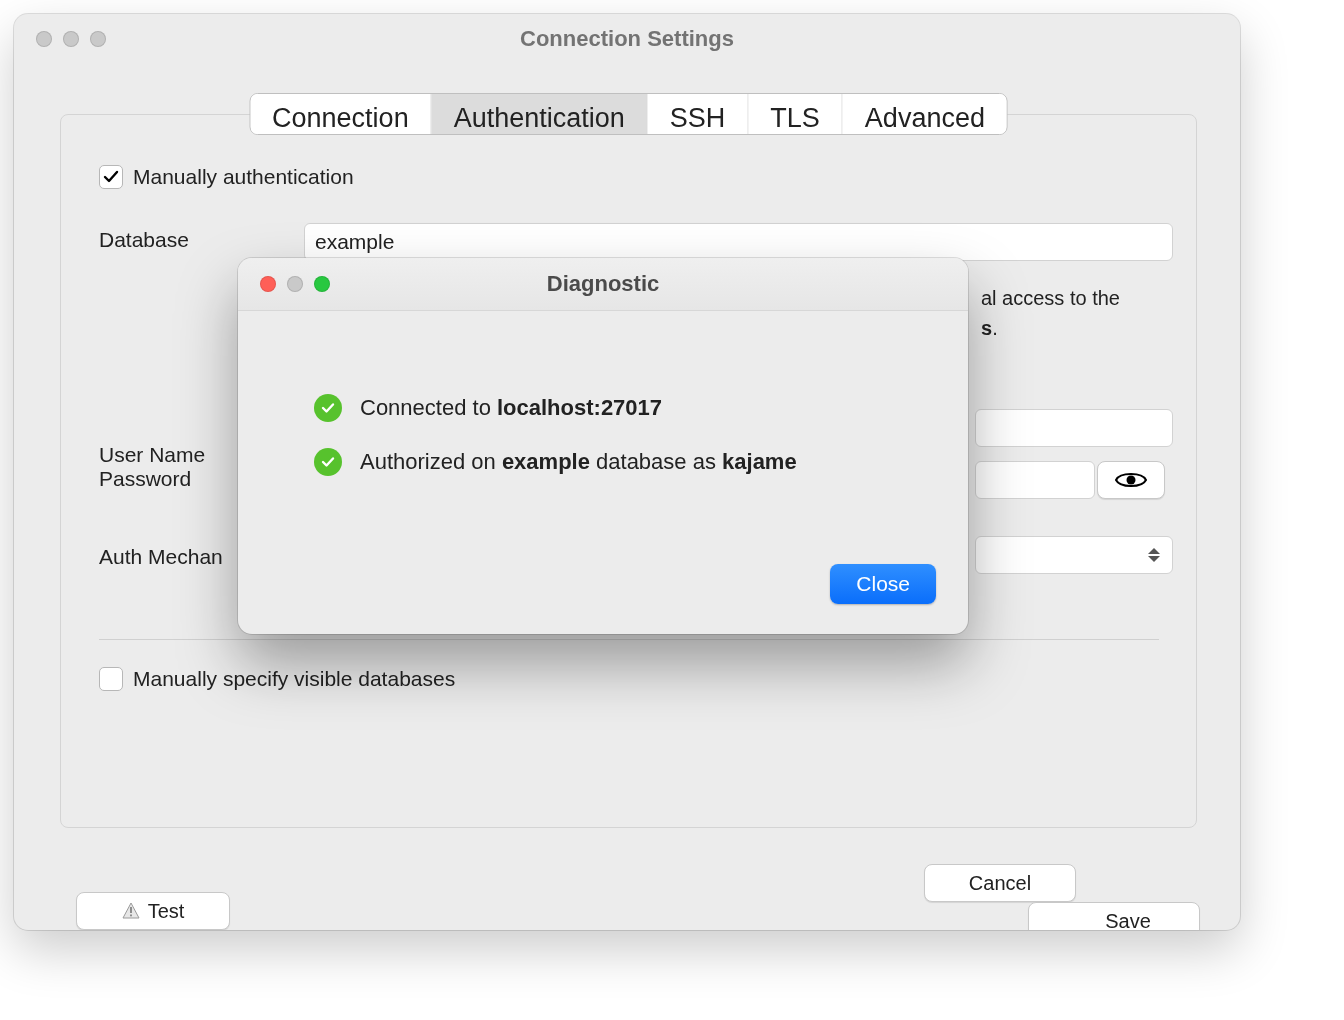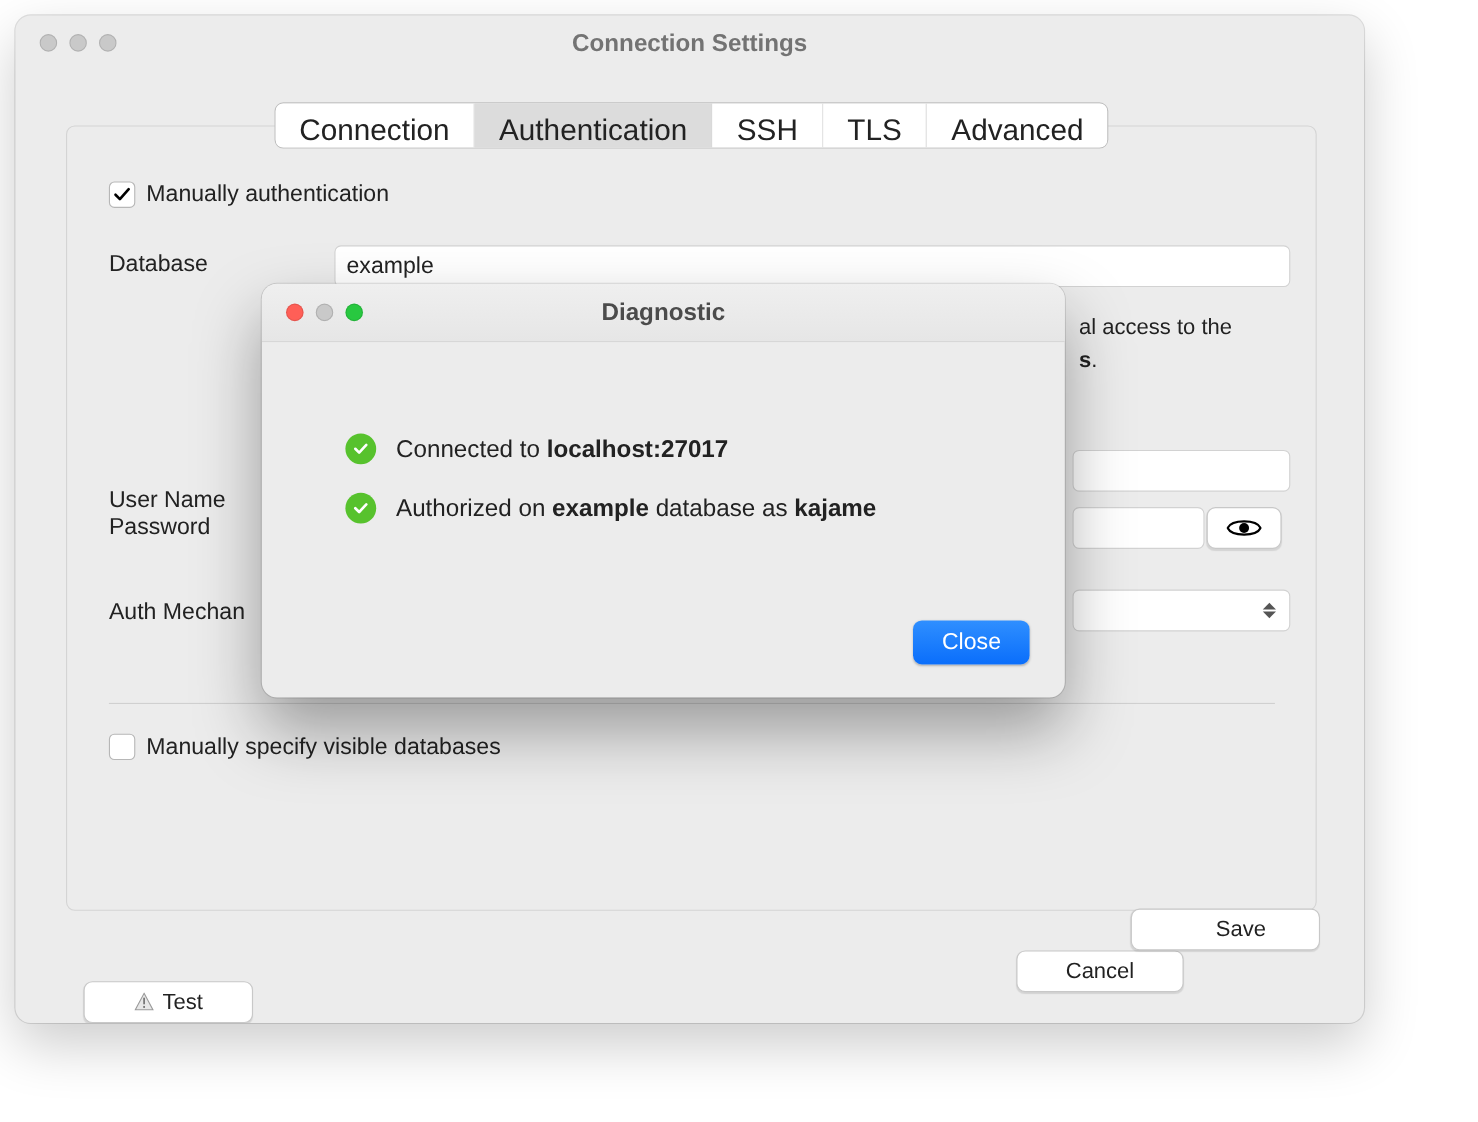--- a/index.html
+++ b/index.html
@@ -325,21 +325,21 @@
     <svg class="warn-icon" viewBox="0 0 18 18">
       <path d="M9 1 L17 16 H1 Z" fill="#e7e7e7" stroke="#9a9a9a" stroke-width="1"></path>
       <rect x="8.2" y="5" width="1.6" height="6" fill="#777"></rect>
       <rect x="8.2" y="12.5" width="1.6" height="1.8" fill="#777"></rect>
     </svg>
     <span>Test</span>
   </div>
   <div class="btn" style="right:164px; top:850px; width:110px; left:auto;text-align:right;">
     <span>Cancel</span>
   </div>
-  <div class="btn" style="right:40px; top:812px; width:102px; left:auto;padding-left:48px;">
+  <div class="btn" style="right:40px; top:888px; width:102px; left:auto;padding-left:48px;">
     <span>Save</span>
   </div>
 
 </div>
 
 <div class="dialog">
   <div class="dialog-titlebar">
     <div class="dialog-traffic">
       <div class="dot dot-red"></div>
       <div class="dot dot-yellow"></div>

